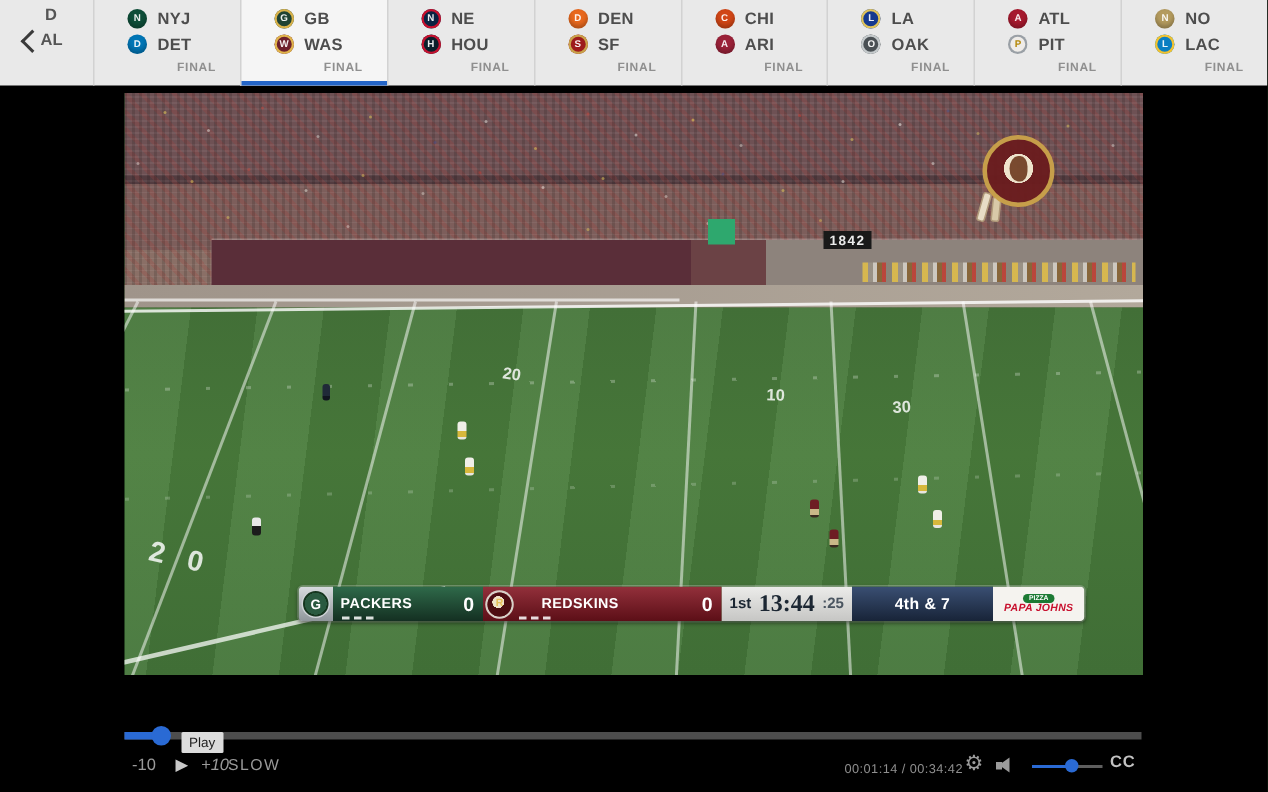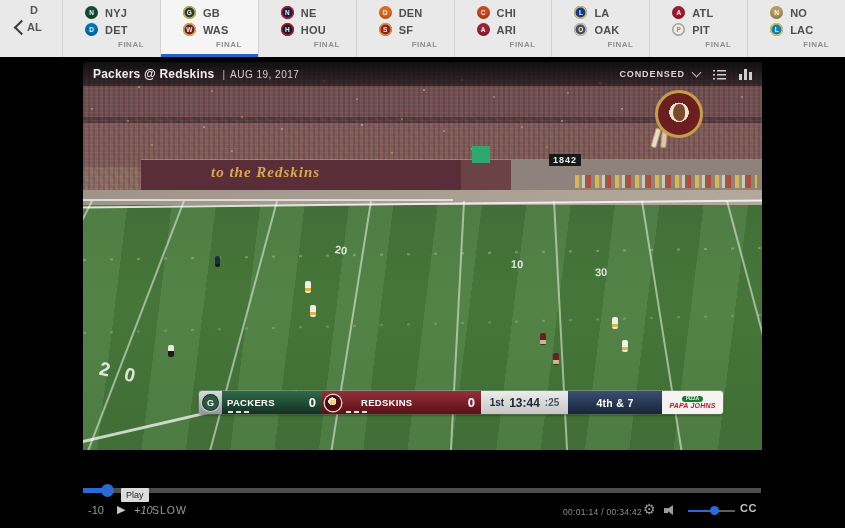--- a/index.html
+++ b/index.html
@@ -126,21 +126,21 @@
   .sb-red{width:159px;background:linear-gradient(#93303b,#5c0f17);color:#fff;display:flex;align-items:center;
       gap:20px;padding-left:3px;position:relative;box-sizing:border-box;}
   .sb-waslogo{width:16px;height:16px;border-radius:50%;flex:none;background:radial-gradient(circle at 45% 40%,#efe3c8 0 30%,#4d0d12 31%);
       box-shadow:0 0 0 1.5px #d8d0c8;color:#e6c05a;font-size:7px;font-weight:bold;display:flex;align-items:center;justify-content:center;}
   .sb-name{font-size:9.5px;font-weight:bold;letter-spacing:.3px;}
   .sb-score{margin-left:auto;padding-right:6px;font-size:13px;font-weight:bold;}
   .timeouts{position:absolute;bottom:1px;left:6px;display:flex;gap:3px;}
   .timeouts i{width:5px;height:2px;background:rgba(255,255,255,.85);}
   .sb-clock{width:87px;background:linear-gradient(#ececea,#c6c6c4);color:#1c2733;display:flex;
       align-items:center;justify-content:center;gap:5px;font-weight:bold;}
-  .sb-q{font-size:10px;} .sb-gc{font-size:12px;} .sb-pc{font-size:10px;color:#4a5560;}
+  .sb-q{font-size:10px;} .sb-gc{font-size:16px;font-family:Liberation Serif, serif;} .sb-pc{font-size:10px;color:#4a5560;}
   .sb-down{width:94px;background:linear-gradient(#3a4f73,#182438);color:#fff;display:flex;align-items:center;
       justify-content:center;font-size:10.5px;font-weight:bold;letter-spacing:.3px;}
   .sb-sponsor{width:61px;background:#f5f3ef;display:flex;flex-direction:column;align-items:center;justify-content:center;}
   .sb-sp1{font-size:4.5px;line-height:6px;color:#fff;background:#1c7a34;padding:0 4px;border-radius:3px;font-weight:bold;}
   .sb-sp2{font-size:7px;font-weight:bold;font-style:italic;color:#c8102e;letter-spacing:.2px;}
 
   
   .progress-track{position:absolute;left:83px;top:488px;width:678px;height:5px;background:#4d4d4d;cursor:pointer;}
   .progress-fill{position:absolute;left:0;top:0;width:19px;height:5px;background:#2a6ad4;}
   .progress-handle{position:absolute;left:101px;top:484px;width:13px;height:13px;border-radius:50%;background:#2a6ad4;cursor:pointer;}
@@ -271,21 +271,20 @@
 </div>
   </div>
 
   <div class="video">
 
     <div class="crowd">
       <div class="specks"></div>
     </div>
     <div class="wall"></div>
     <div class="tunnel"></div>
-    <div class="banner-script">to the Redskins</div>
     <div class="sign-1842">1842</div>
     <div class="bench-row"></div>
     <div class="walkway"></div>
     <div class="rail"></div>
 
     <div class="field">
       <div class="farline"></div>
       <div class="yline" style="left:8px;transform:rotate(27deg);"></div>
       <div class="yline" style="left:100px;transform:rotate(21deg);"></div>
       <div class="yline" style="left:193px;transform:rotate(15deg);"></div>
@@ -345,37 +344,20 @@
         <span class="sb-gc">13:44</span>
         <span class="sb-pc">:25</span>
       </div>
       <div class="sb-down">4th &amp; 7</div>
       <div class="sb-sponsor">
         <span class="sb-sp1">PIZZA</span>
         <span class="sb-sp2">PAPA JOHNS</span>
       </div>
     </div>
 
-    <div class="vheader">
-      <span class="vtitle">Packers @ Redskins</span>
-      <span class="vsep">|</span>
-      <span class="vdate">AUG 19, 2017</span>
-      <div class="vright">
-        <span class="vmode">
-          <span>CONDENSED</span>
-          <span class="chev-down"></span>
-        </span>
-        <span class="icon-playlist"></span>
-        <span class="icon-stats">
-            <i></i>
-            <i></i>
-            <i></i>
-          </span>
-      </div>
-    </div>
   </div>
 
   <div class="progress-track">
     <div class="progress-fill"></div>
   </div>
   <div class="progress-handle"></div>
   <div class="tooltip">Play</div>
 
   <span class="ctl" style="left:88px;">-10</span>
   <span class="ctl ctl-play" style="left:117px;top:503px;">▶</span>

